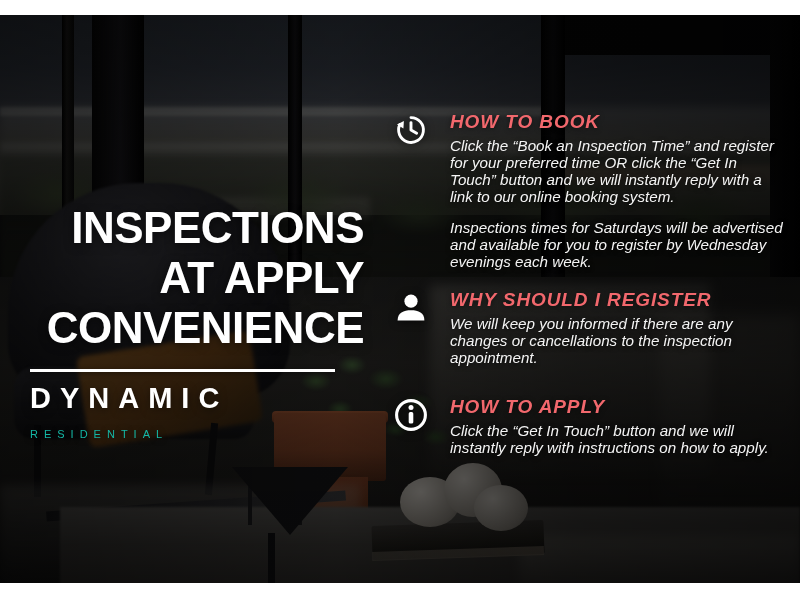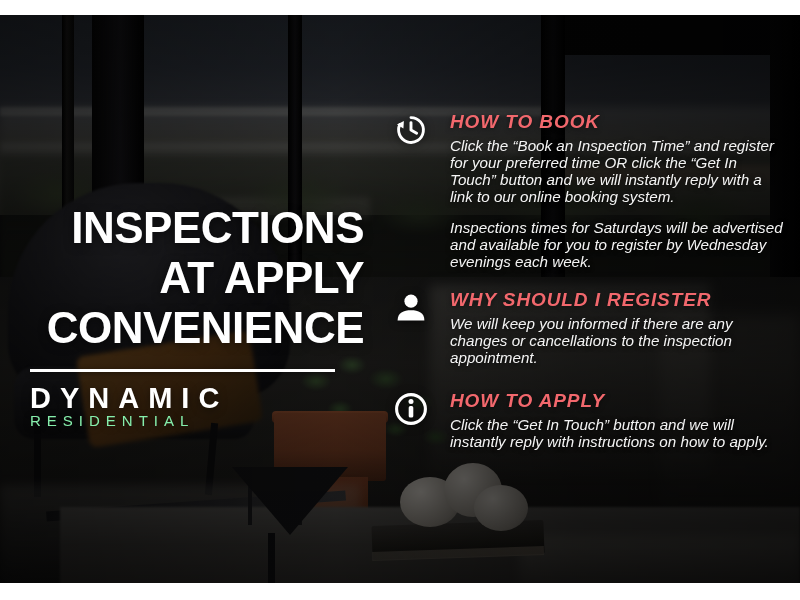--- a/index.html
+++ b/index.html
@@ -346,24 +346,25 @@
   }
   .brand-name {
     color: #ffffff;
     font-weight: bold;
     font-size: 29px;
     letter-spacing: 9px;
     line-height: 1;
     text-shadow: 0 2px 8px rgba(0,0,0,.5);
   }
   .brand-sub {
-    color: #86efac;
-    font-size: 15px;
+    color: #14b8a6;
+    font-size: 11px;
     letter-spacing: 6px;
     line-height: 1;
+    margin-top: 16px;
     text-shadow: 0 1px 6px rgba(0,0,0,.5);
   }
 
   
   .right-block {
     position: absolute;
     left: 388px;
     top: 96px;
     width: 396px;
   }
@@ -396,21 +397,21 @@
   .sec-body {
     margin: 0;
     color: #f4f4f4;
     font-size: 15.2px;
     line-height: 17px;
     text-shadow: 0 1px 5px rgba(0,0,0,.62);
   }
   .sec-body + .sec-body { margin-top: 14px; }
 
   .gap-register { margin-top: 19px; }
-  .gap-apply { margin-top: 24px; }
+  .gap-apply { margin-top: 30px; }
 </style>
 </head>
 <body>
 
 <div class="canvas">
 
   <div class="banner">
 
     <div class="photo">
       <div class="sky"></div>

